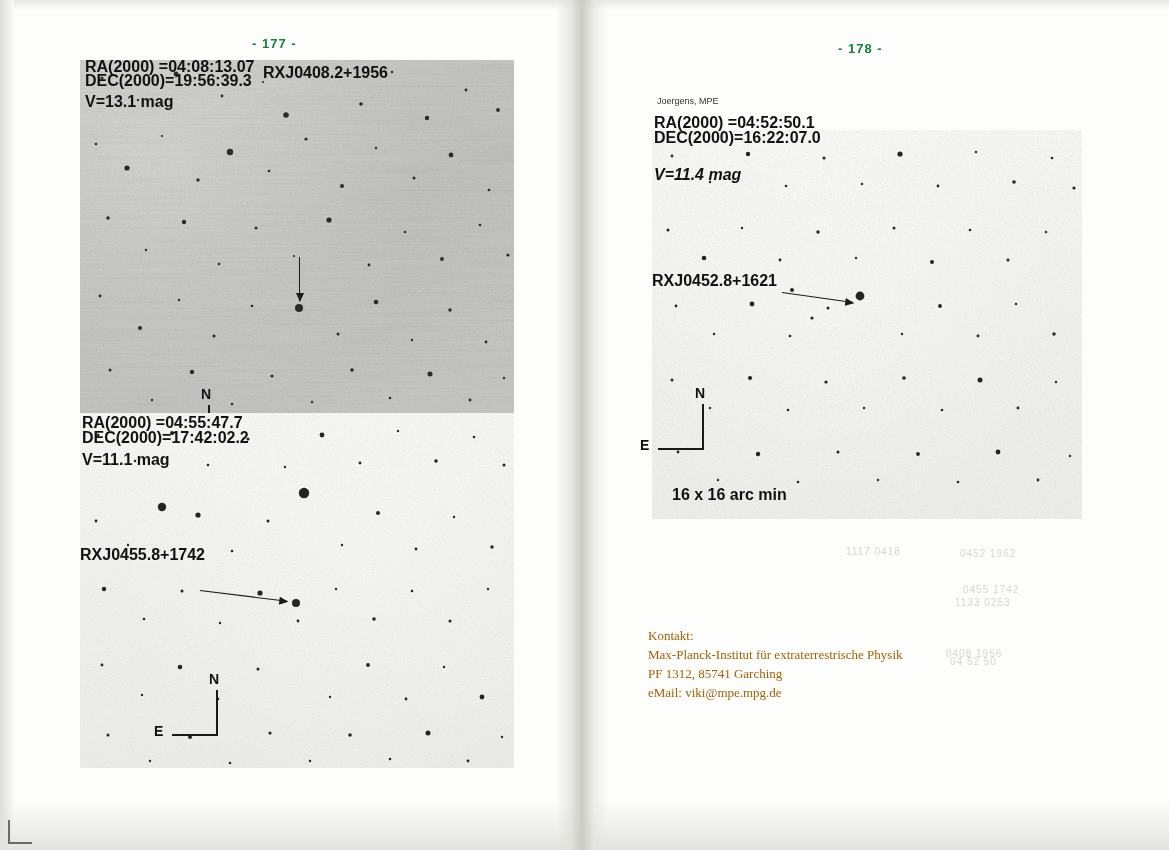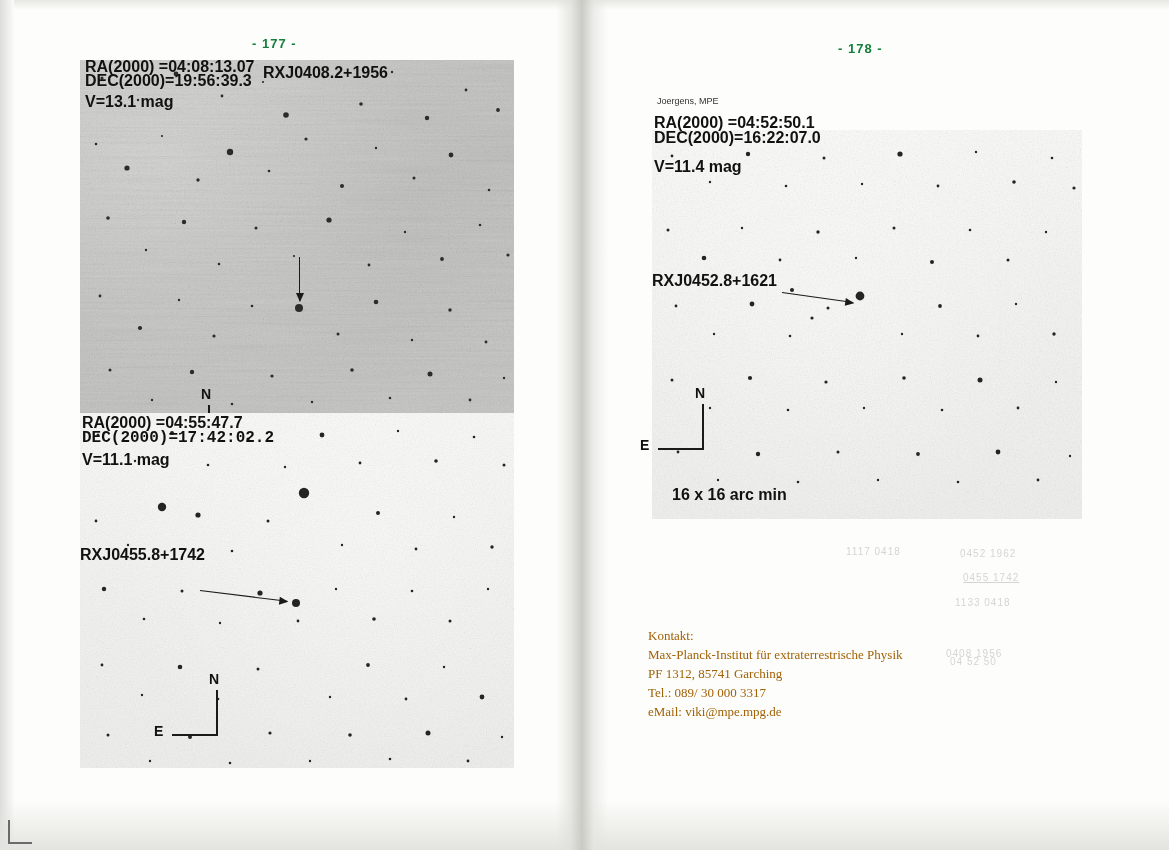--- a/index.html
+++ b/index.html
@@ -374,21 +374,21 @@
     </svg>
     <div class="arrow-h" style="left:120px; top:177px; width:88px; transform: rotate(7deg); transform-origin: left center;"></div>
     <div class="compass" style="left:136px; top:277px;">
       <div class="vline"></div>
       <div class="hline"></div>
       <div class="n">N</div>
       <div class="e">E</div>
     </div>
   </div>
   <div class="ov sm" style="left:82px; top:414px;">RA(2000) =04:55:47.7</div>
-  <div class="ov sm" style="left:82px; top:429px;font-family:Liberation Mono, monospace;">DEC(2000)=17:42:02.2</div>
+  <div class="ov sm" style="left:82px; top:429px;">DEC(2000)=17:42:02.2</div>
   <div class="ov sm" style="left:82px; top:451px;">V=11.1 mag</div>
   <div class="ov sm" style="left:80px; top:546px;">RXJ0455.8+1742</div>
 
   <div id="folio-right" class="folio">- 178 -</div>
 
   <div class="binding"></div>
 
   <div class="plate" id="plate-3">
     <svg class="noise" width="430" height="389" viewBox="0 0 430 389" preserveAspectRatio="none">
       <defs>
@@ -463,40 +463,39 @@
           <circle cx="100" cy="150" r="1.4"></circle>
       </g>
     </svg>
     <div class="arrow-h" style="left:130px; top:162px; width:72px; transform: rotate(8deg); transform-origin: left center;"></div>
 
   </div>
 
   <div class="ov tiny" style="left:657px; top:96px;">Joergens, MPE</div>
   <div class="ov sm" style="left:654px; top:114px;">RA(2000) =04:52:50.1</div>
   <div class="ov sm" style="left:654px; top:129px;">DEC(2000)=16:22:07.0</div>
-  <div class="ov sm" style="left:654px; top:158px;">V=11.4 mag</div>
+  <div class="ov sm" style="left:654px; top:166px;font-style:italic;">V=11.4 mag</div>
   <div class="ov sm" style="left:652px; top:272px;">RXJ0452.8+1621</div>
   <div class="ov sm" style="left:672px; top:486px;">16 x 16 arc min</div>
 
   <div class="compass" style="left:702px; top:404px;">
     <div class="vline"></div>
     <div class="hline"></div>
     <div class="n">N</div>
     <div class="e">E</div>
   </div>
 
   <div class="ghost" style="left:846px; top:546px;">1117 0418</div>
   <div class="ghost" style="left:960px; top:548px;">0452 1962</div>
-  <div class="ghost" style="left:963px; top:572px;text-decoration:underline;">0455 1742</div>
-  <div class="ghost" style="left:955px; top:597px;">1133 0418</div>
+  <div class="ghost" style="left:963px; top:584px;">0455 1742</div>
+  <div class="ghost" style="left:955px; top:597px;">1133 0253</div>
   <div class="ghost" style="left:950px; top:656px;">04 52 50</div>
   <div class="ghost" style="left:946px; top:648px;">0408 1956</div>
 
   <div id="contact">
     <div>Kontakt:</div>
     <div>Max-Planck-Institut für extraterrestrische Physik</div>
     <div>PF 1312, 85741 Garching</div>
-    <div>Tel.: 089/ 30 000 3317</div>
     <div>eMail: viki@mpe.mpg.de</div>
   </div>
 
   <div class="corner-mark"></div>
 </div>
 
 </body></html>

